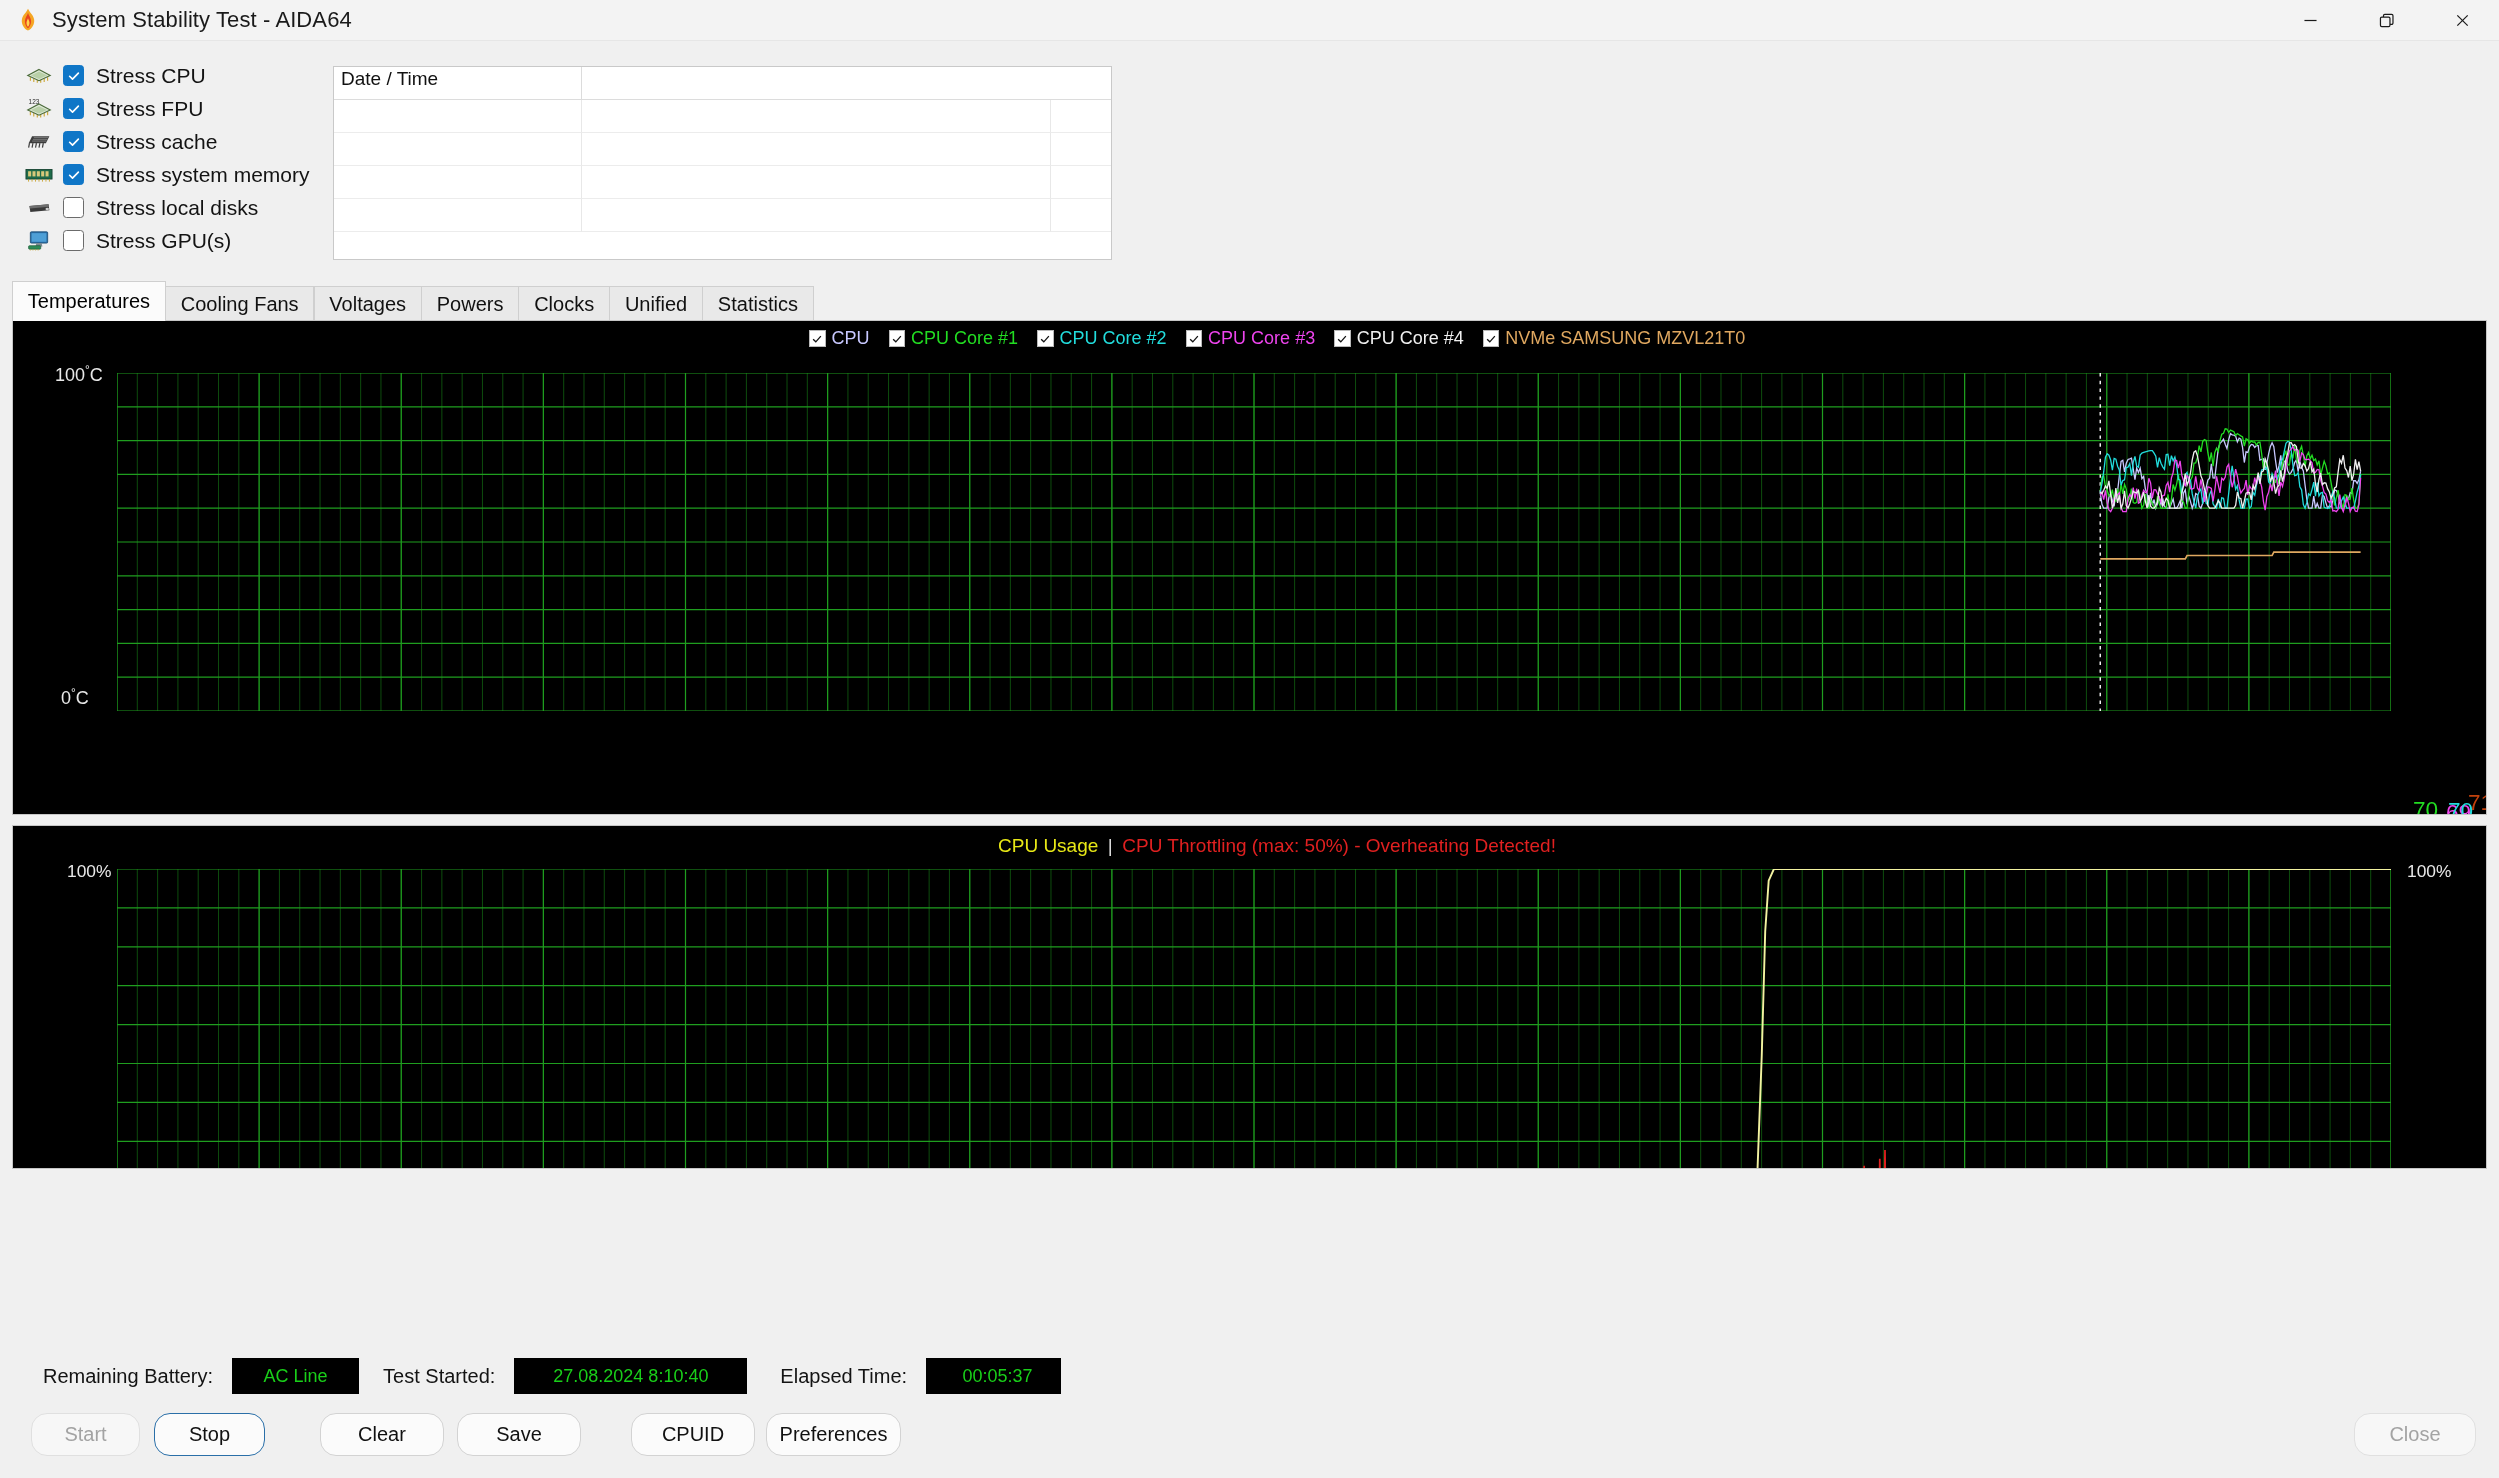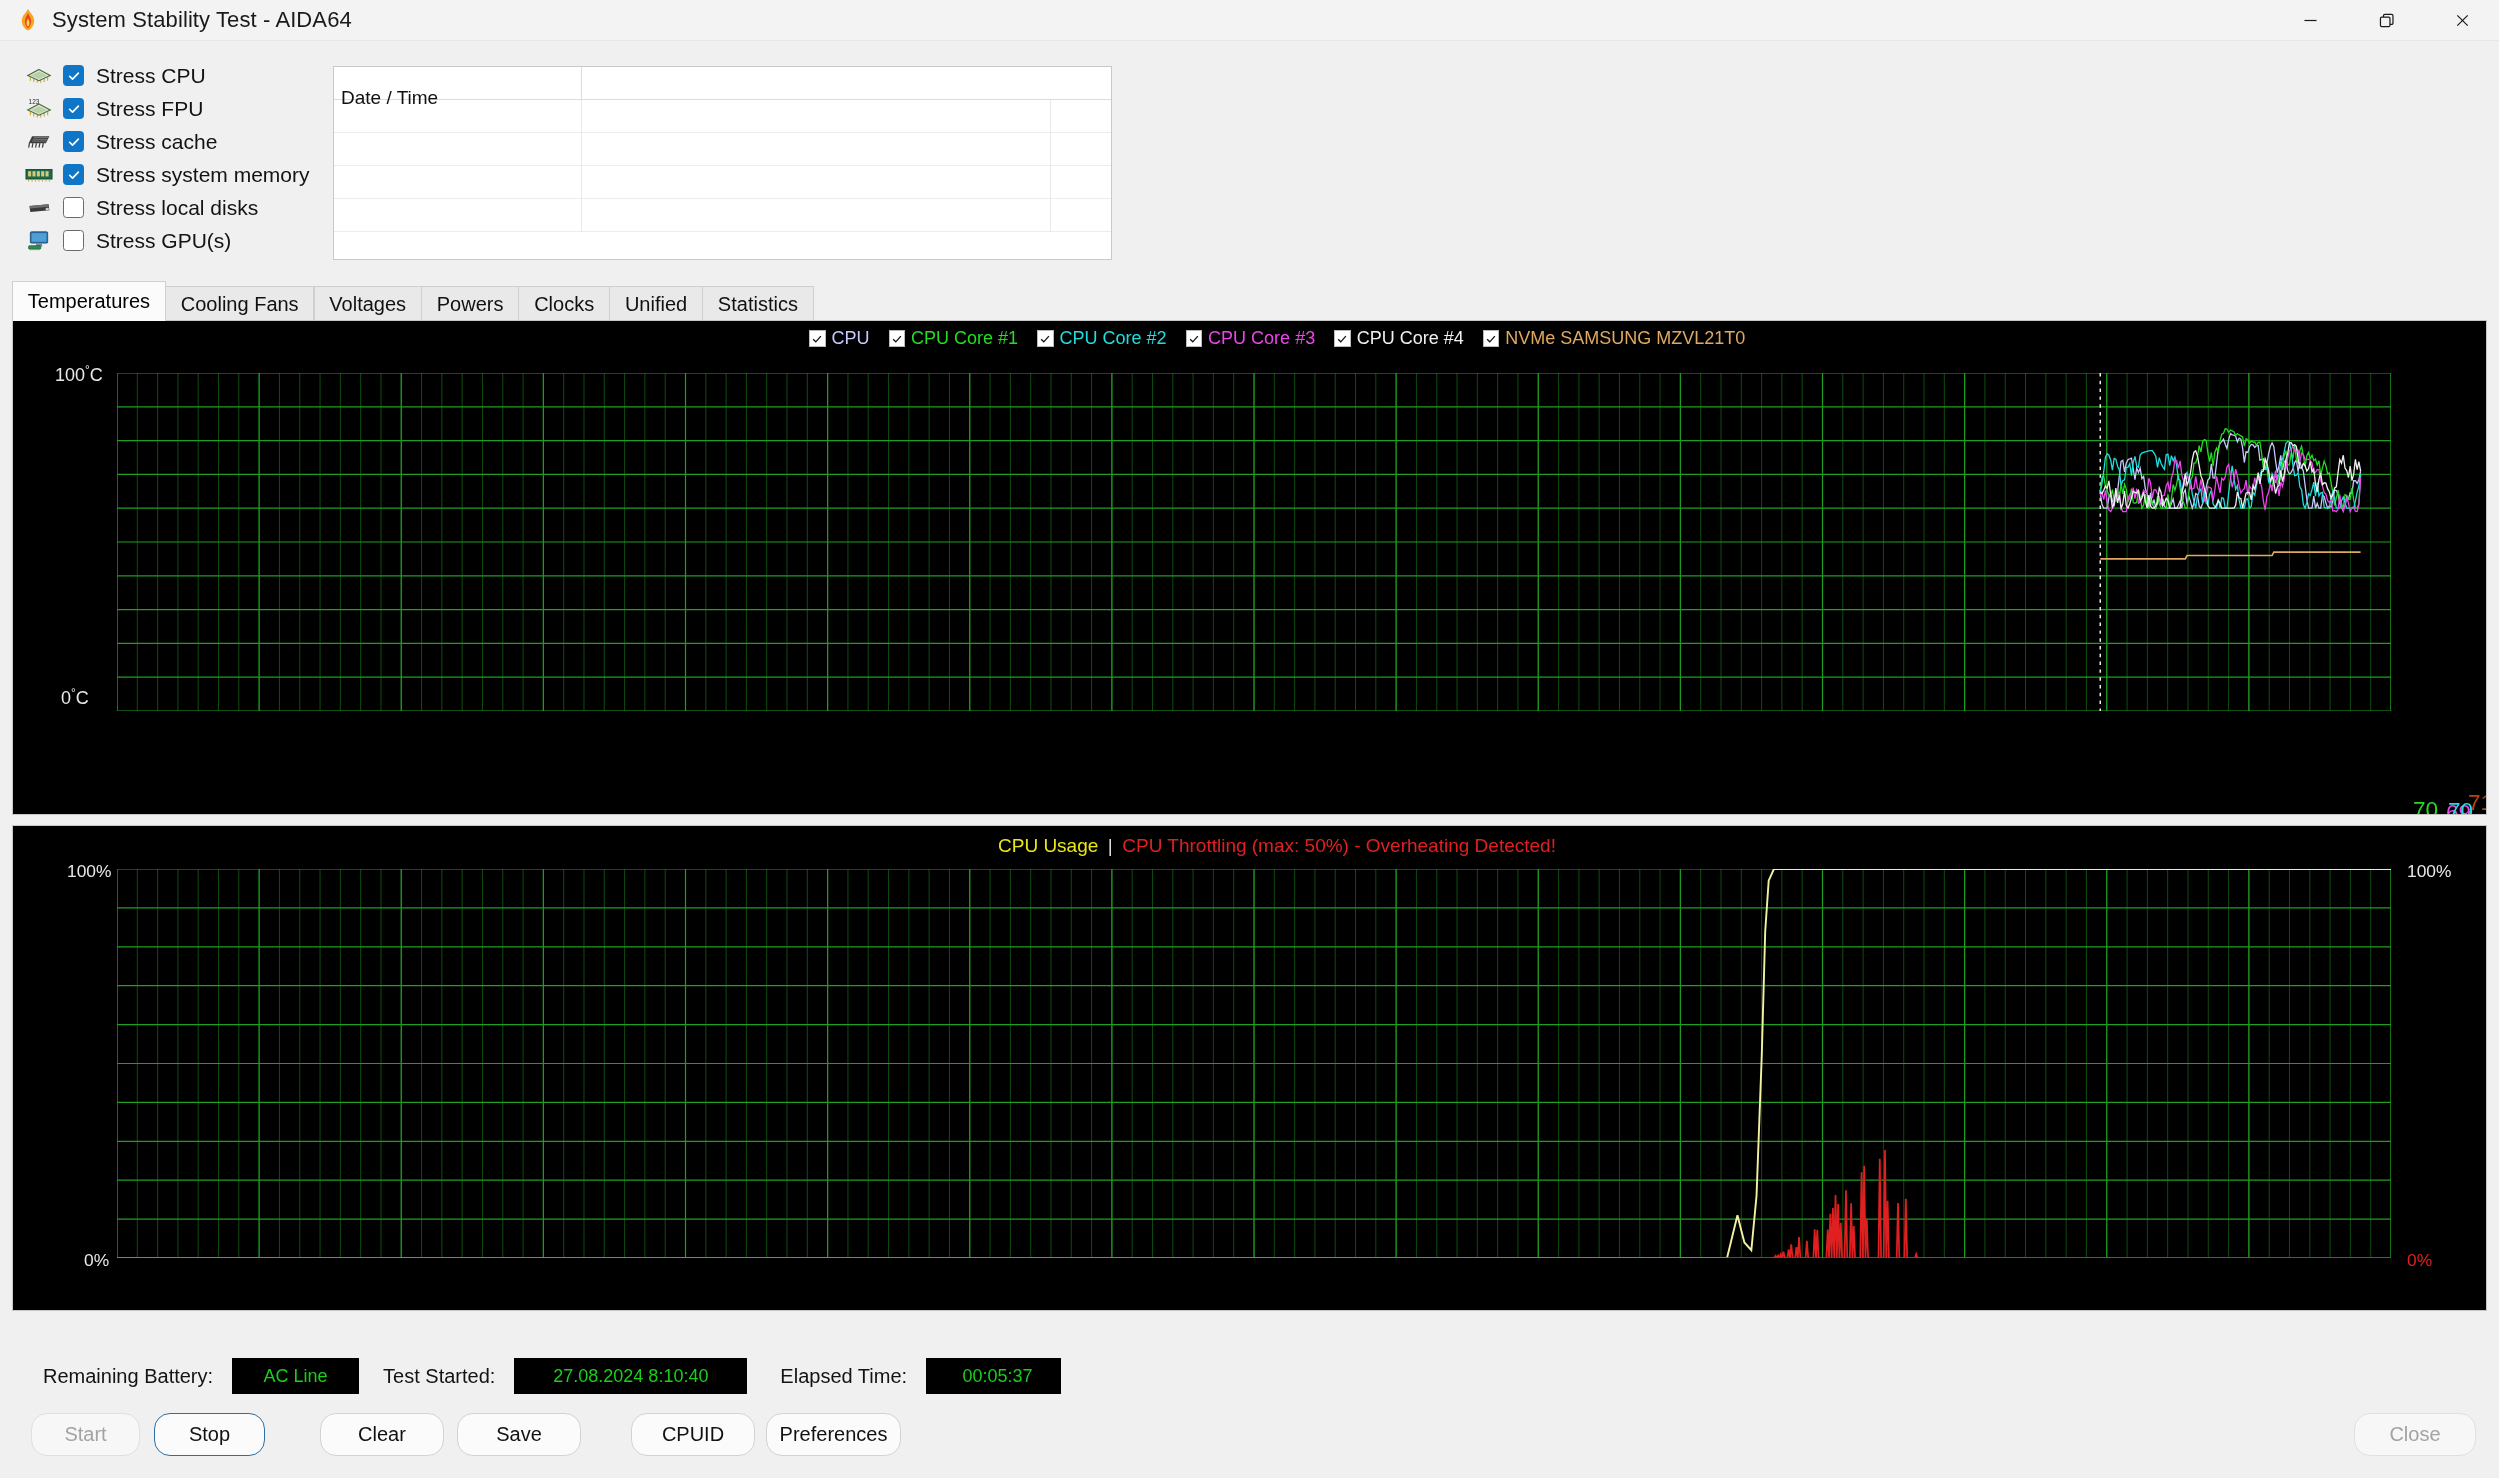--- a/index.html
+++ b/index.html
@@ -71,21 +71,21 @@
   }
   .log-head {
     display: flex; height: 33px;
     border-bottom: 0.9px solid #dcdcdc;
     background: #ffffff;
   }
   .log-head .c1 { width: 248px; border-right: 0.9px solid #dcdcdc; }
   .log-head .c2 { width: 469px; border-right: 0.9px solid #dcdcdc; }
   .log-head .c3 { flex: 1; }
   .log-head > div {
-    font-size: 19px; color: #111; padding: 20px 0 0 7px;
+    font-size: 19px; color: #111; padding: 1px 0 0 7px;
     height: 33px;
   }
   .log-row { display: flex; height: 33px; }
   .log-row.sel { background: #efefef; }
   .log-row .c1 { width: 248px; border-right: 0.9px solid #e8e8e8; border-bottom: 0.9px solid #ececec; }
   .log-row .c2 { width: 469px; border-right: 0.9px solid #e8e8e8; border-bottom: 0.9px solid #ececec; }
   .log-row .c3 { flex: 1; border-bottom: 0.9px solid #ececec; }
   .log-row > div {
     font-size: 19px; color: #111; padding: 5.2px 0 0 7px;
     height: 33px; white-space: nowrap; overflow: hidden;
@@ -116,21 +116,21 @@
   }
 
   
   .chart {
     position: absolute;
     background: #000000;
     border: 0.9px solid #c6c6c6;
     overflow: hidden;
   }
   .chart-temp { left: 12px; top: 320px; width: 2475px; height: 495px; }
-  .chart-usage { left: 12px; top: 825px; width: 2475px; height: 486px; }
+  .chart-usage { left: 12px; top: 825px; width: 2475px; height: 344px; }
 
   .plot {
     position: absolute;
     background: #000000;
     overflow: hidden;
   }
   .axis-label {
     position: absolute;
     color: #e8e8e8;
     font-size: 18px;

